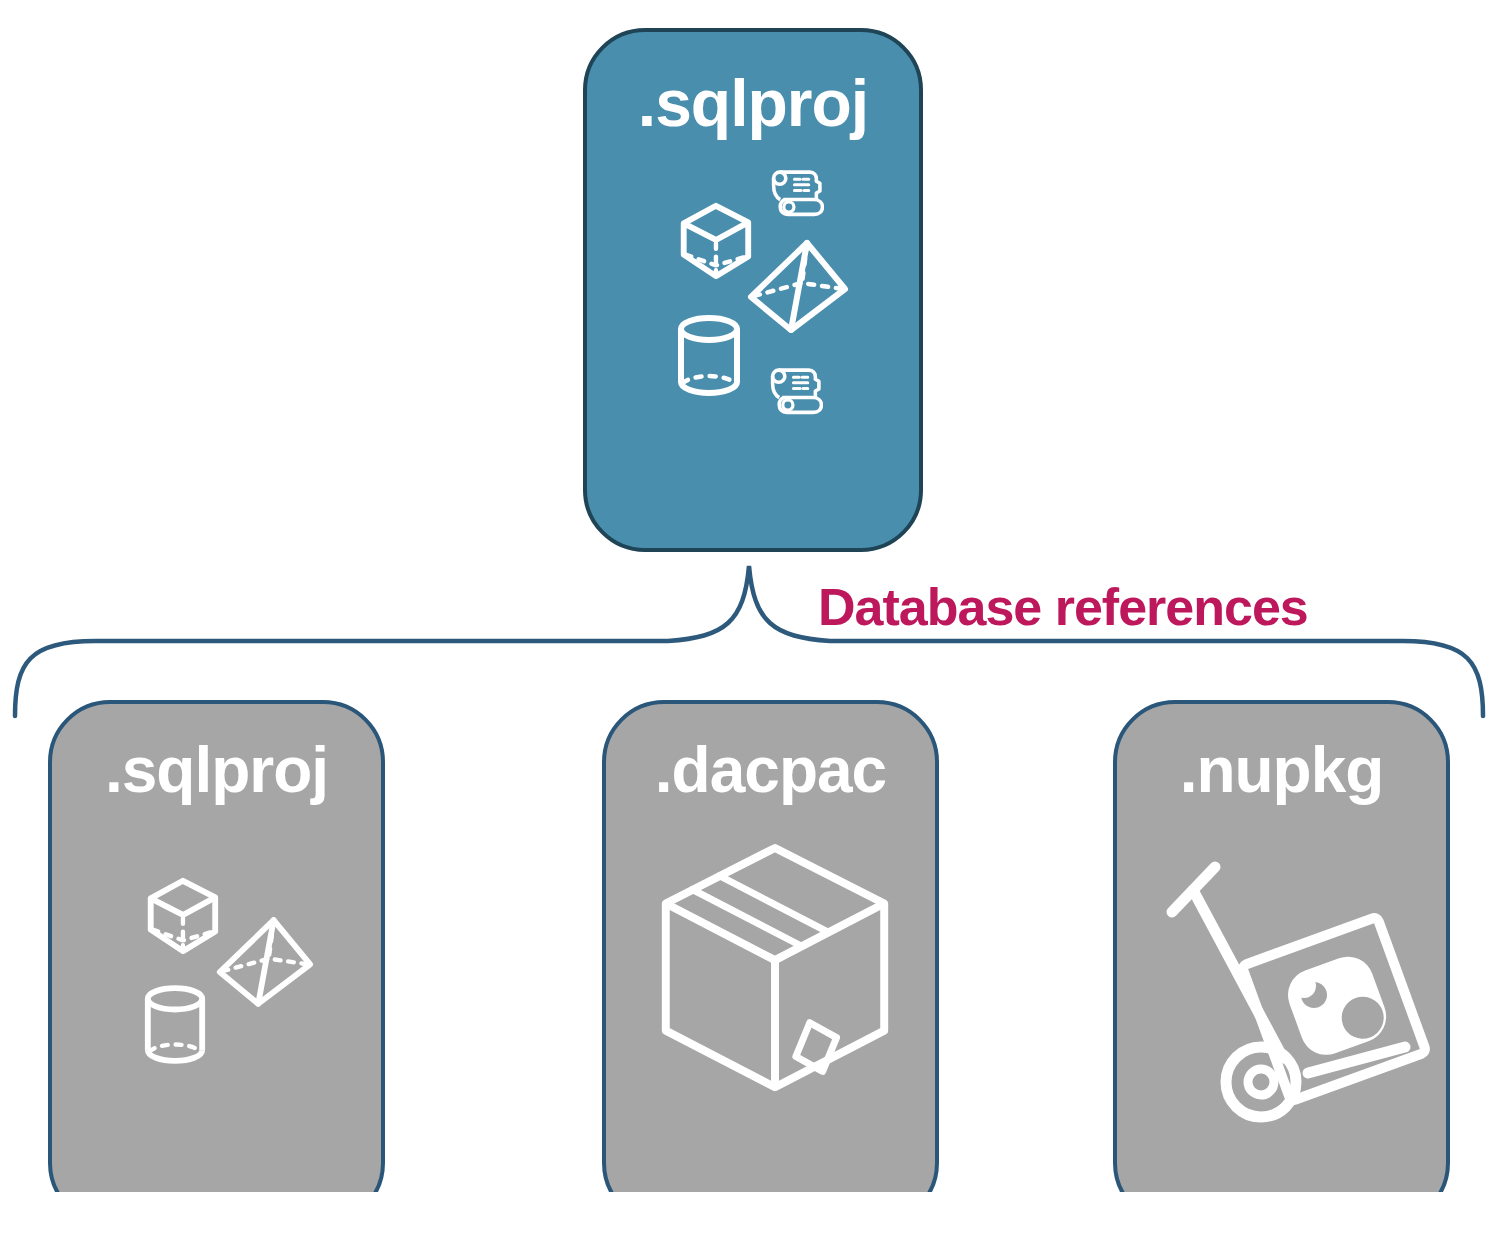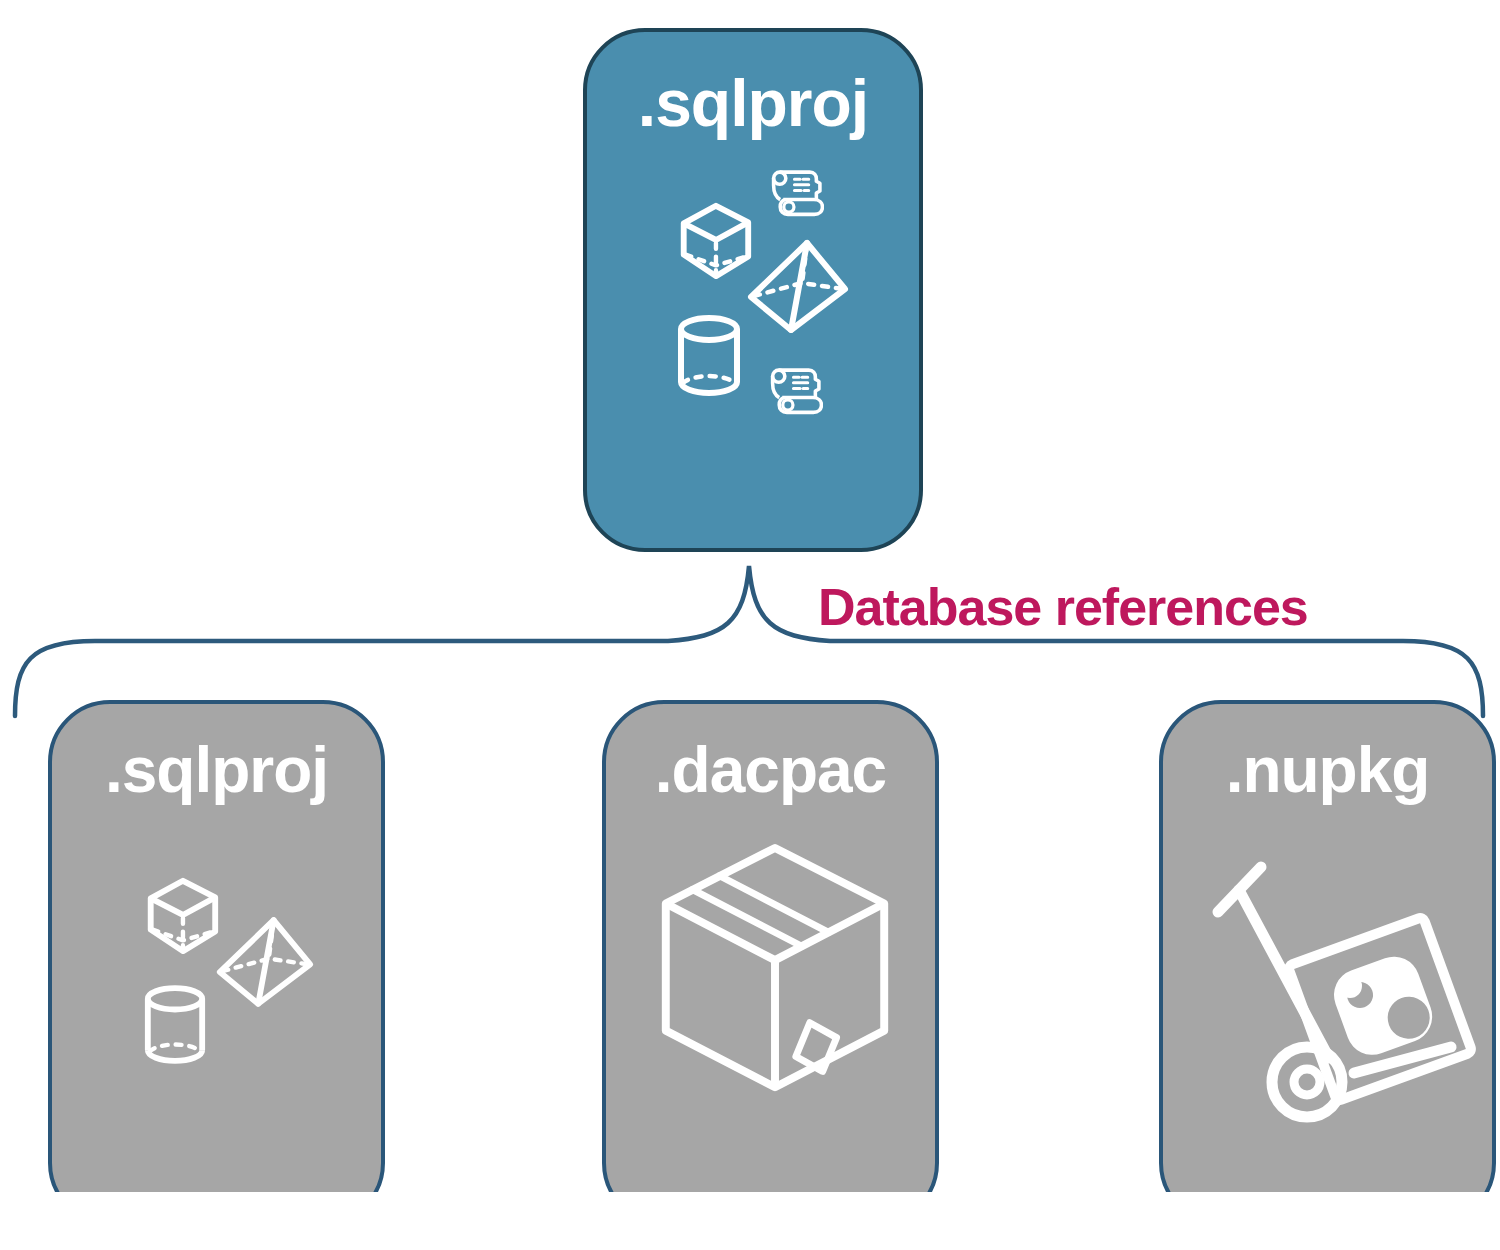--- a/index.html
+++ b/index.html
@@ -6,21 +6,21 @@
   .canvas{
     position:relative;width:1500px;height:1192px;background:#ffffff;overflow:hidden;
     font-family:"Liberation Sans", sans-serif;
     padding-left:48px;
   }
   .node{position:absolute;border-radius:62px;box-sizing:border-box;}
   .node-root{left:583px;top:28px;width:340px;height:524px;border:4px solid #1E4456;}
   .node-child{top:700px;width:337px;height:525px;border:4px solid #2A5679;}
   .node-child-1{left:48px;}
   .node-child-2{left:582px;margin-left:20px;}
-  .node-child-3{left:1159px;}
+  .node-child-3{left:1113px;}
   .node-label{
     position:absolute;left:0;right:0;top:34px;text-align:center;
     font-weight:700;font-size:66px;line-height:1.15;color:#ffffff;letter-spacing:-1px;margin:0;
   }
   .node-child .node-label{top:30px;font-size:64px;}
   .ic{position:absolute;display:block;}
   .ic svg{display:block;width:100%;height:100%;}
   .brace-svg{position:absolute;left:0;top:0;width:1500px;height:1250px;pointer-events:none;}
   .brace-label{
     position:absolute;left:818px;top:577px;

